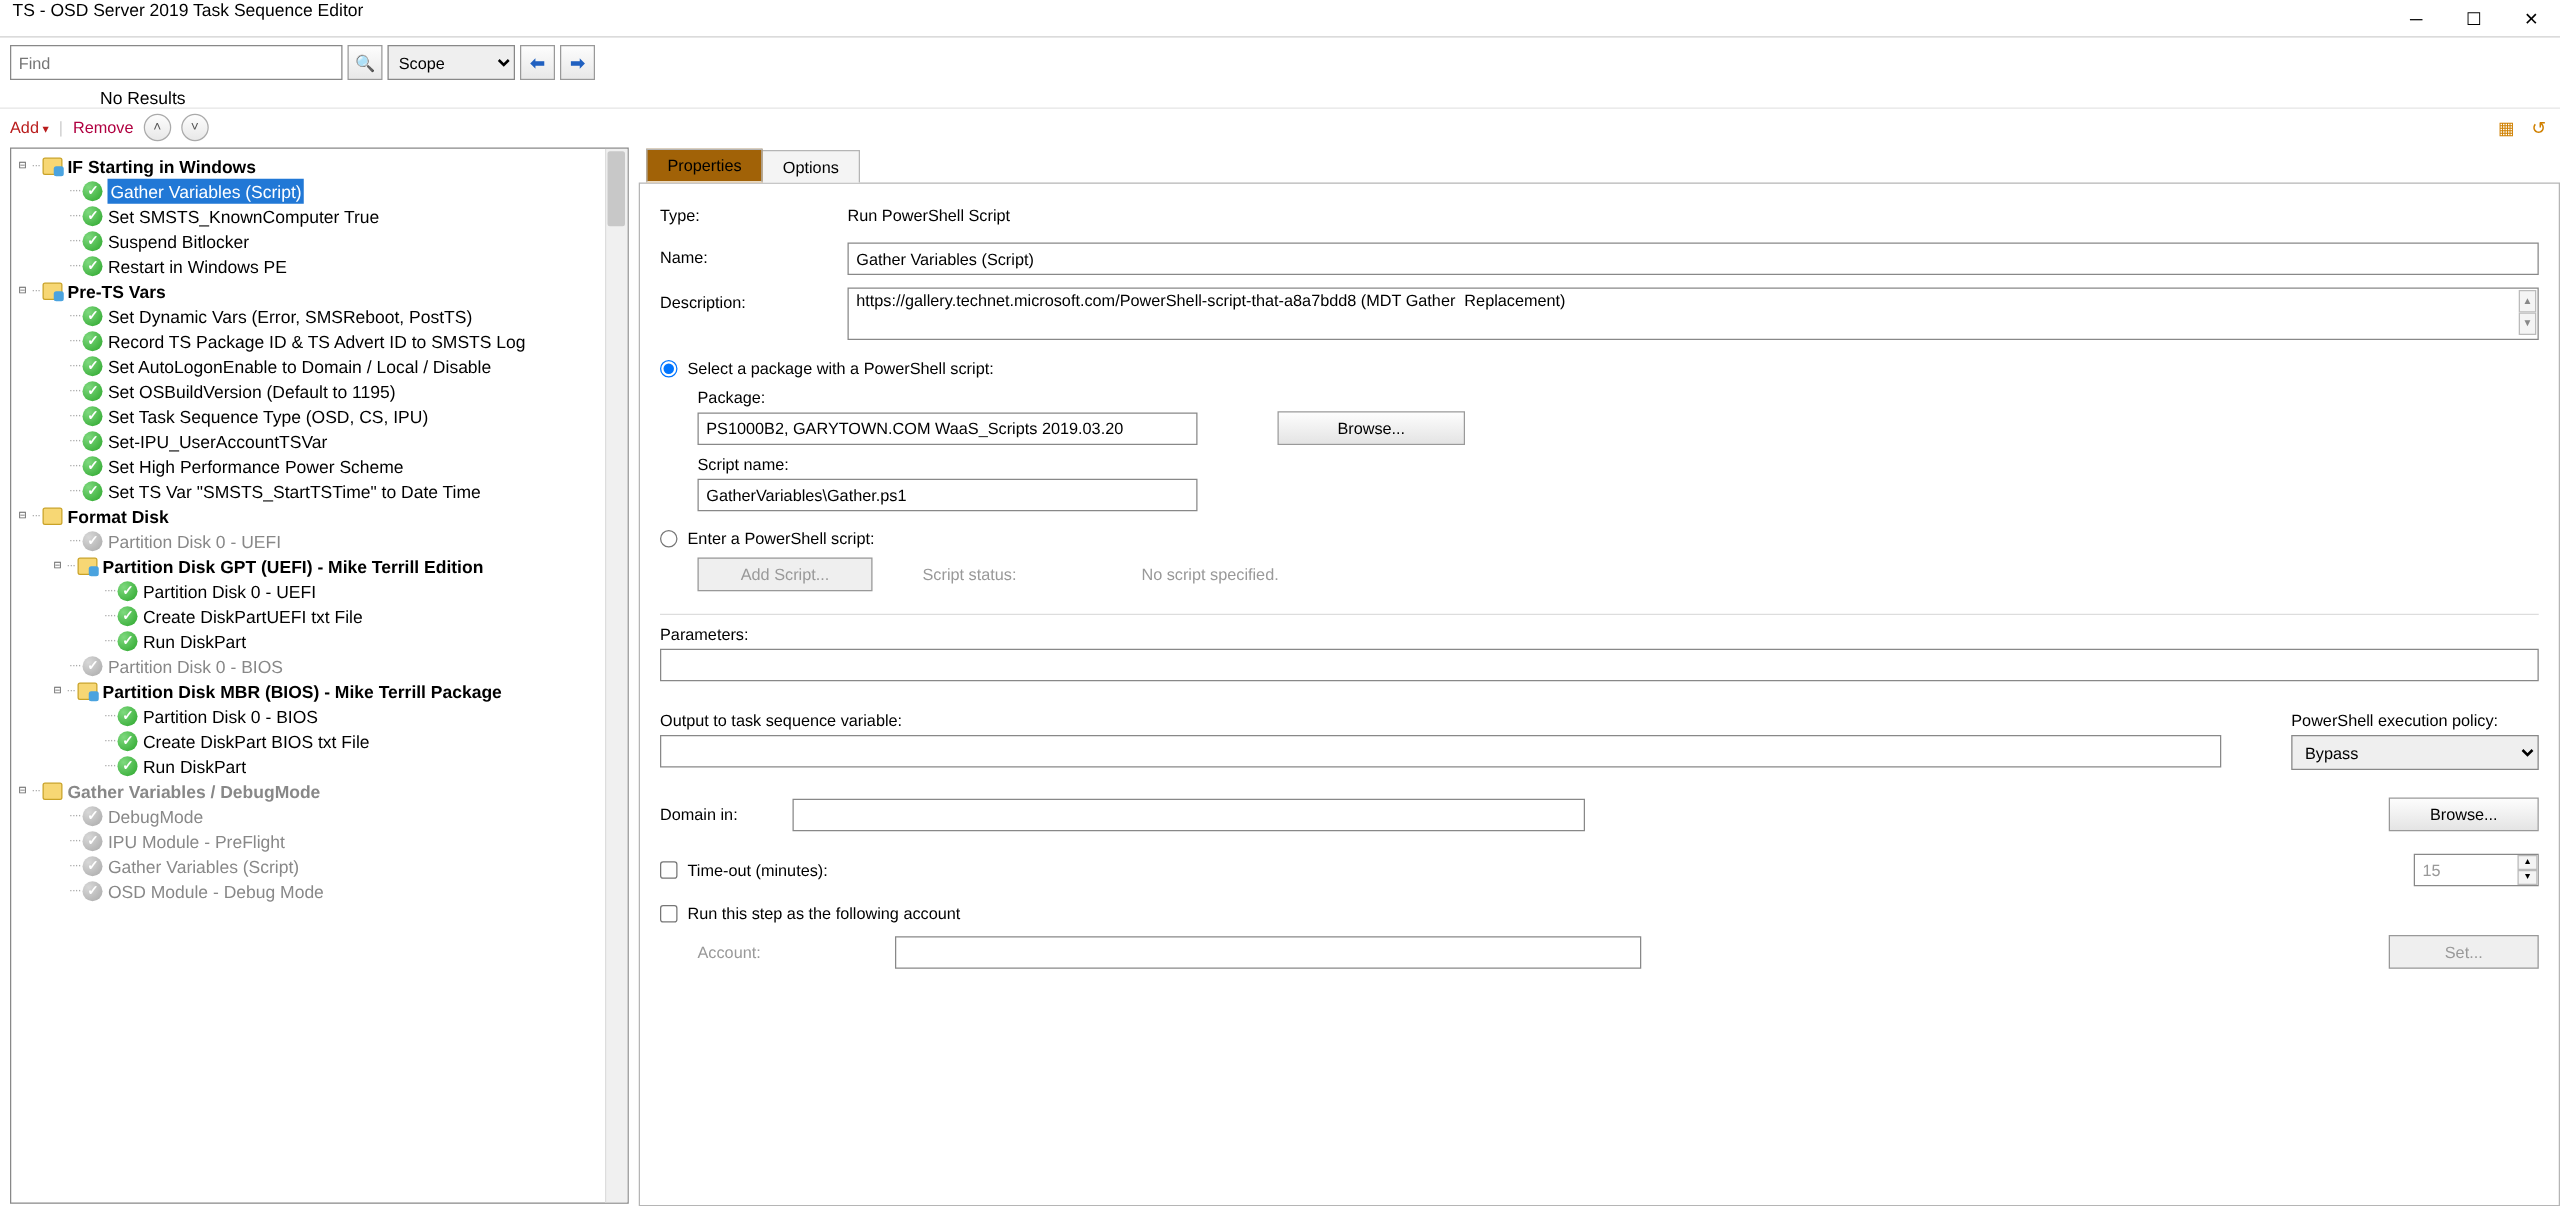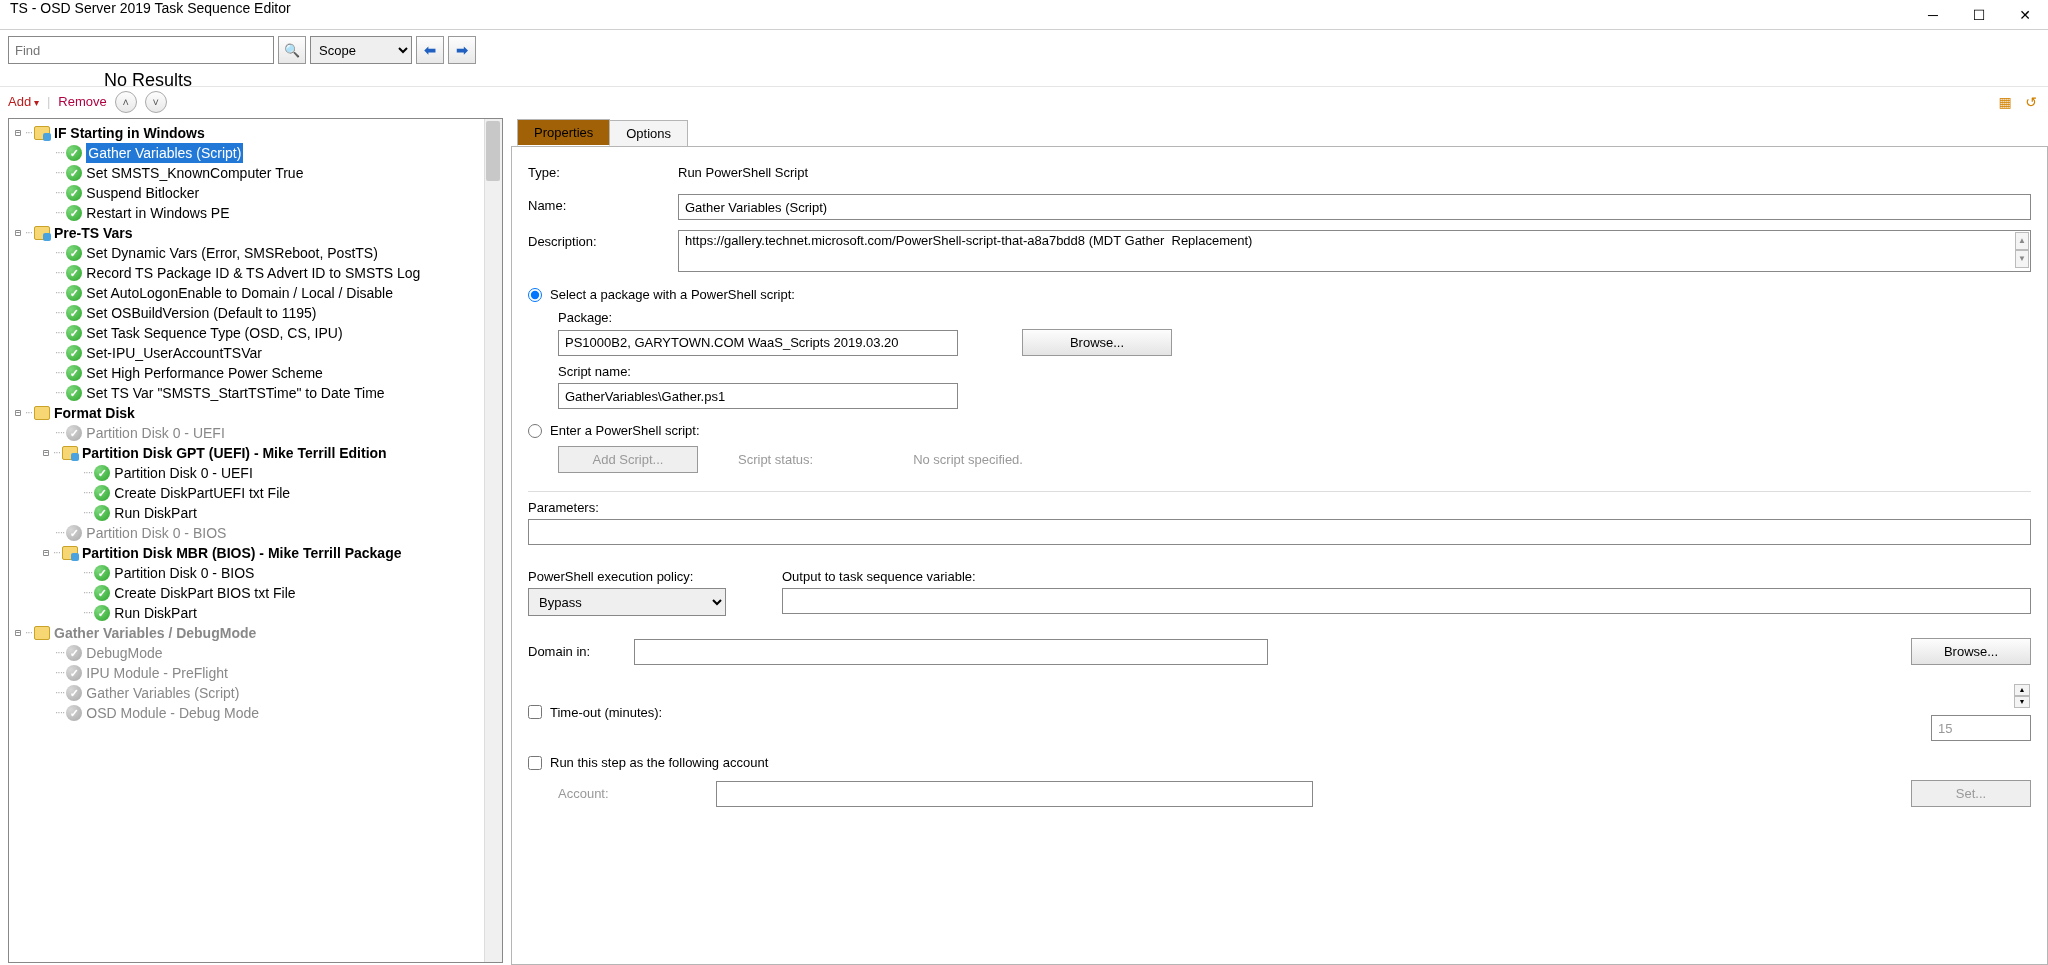--- a/index.html
+++ b/index.html
@@ -9,21 +9,21 @@
 .titlebar { height: 30px; display: flex; padding: 0 0 0 10px; border-bottom: 1px solid #d0d0d0; }
 .titlebar .title { flex: 1; font-size: 14px; }
 .titlebar .winbtn { width: 46px; height: 30px; display: flex; align-items: center; justify-content: center; font-size: 14px; }
 
 
 .toolbar { height: 56px; padding: 6px 8px; display: flex; align-items: flex-start; gap: 4px; }
 .searchbox { width: 266px; height: 28px; border: 1px solid #888; padding: 2px 6px; font-size: 13px; }
 .searchbtn { width: 28px; height: 28px; border: 1px solid #999; background: linear-gradient(#fdfdfd,#e8e8e8); display: flex; align-items: center; justify-content: center; }
 .scopesel { width: 102px; height: 28px; border: 1px solid #888; font-size: 13px; padding: 2px 4px; }
 .navbtn { width: 28px; height: 28px; border: 1px solid #999; background: linear-gradient(#fdfdfd,#e8e8e8); display: flex; align-items: center; justify-content: center; color: #2060c0; font-weight: bold; font-size: 14px; }
-.noresults { position: absolute; left: 80px; top: 70px; font-size: 18px; margin-left: 24px; }
+.noresults { position: absolute; left: 80px; top: 70px; font-size: 14px; }
 
 
 .actionbar { height: 30px; display: flex; align-items: center; padding: 0 8px; gap: 8px; border-top: 1px solid #e5e5e5; }
 .addbtn { color: #b91c1c; font-size: 13px; }
 .addbtn::after { content: " ▾"; font-size: 10px; }
 .sep { color: #ccc; }
 .removebtn { color: #b00040; font-size: 13px; }
 .circlebtn { width: 22px; height: 22px; border: 1px solid #aaa; border-radius: 50%; background: linear-gradient(#fdfdfd,#e8e8e8); display: flex; align-items: center; justify-content: center; font-size: 11px; color: #555; }
 .spacer { flex: 1; }
 .smicon { width: 18px; height: 18px; display: flex; align-items: center; justify-content: center; color: #d08000; font-size: 14px; }
@@ -63,21 +63,21 @@
 .txtarea-wrap .spin div { height: 18px; border: 1px solid #bbb; background: #f4f4f4; font-size: 8px; text-align: center; line-height: 16px; color: #888; }
 .radio-row { display: flex; align-items: center; gap: 8px; margin: 12px 0 8px 0; }
 .radio-row input[type=radio] { width: 14px; height: 14px; }
 .indent { margin-left: 30px; }
 .btn { height: 27px; border: 1px solid #999; background: linear-gradient(#fdfdfd,#e4e4e4); padding: 0 24px; font-size: 13px; }
 .btn.dis { color: #999; background: #efefef; }
 .inline { display: flex; align-items: center; gap: 28px; }
 .selectbox { height: 28px; border: 1px solid #888; padding: 2px 6px; font-size: 13px; width: 198px; }
 .chk-row { display: flex; align-items: center; gap: 8px; margin: 10px 0; }
 .chk-row input[type=checkbox] { width: 14px; height: 14px; }
-.numinput { width: 100px; height: 26px; border: 1px solid #888; padding: 2px 6px; font-size: 13px; margin-top: 32px; }
+.numinput { width: 100px; height: 26px; border: 1px solid #888; padding: 2px 6px; font-size: 13px; }
 .spinwrap { position: relative; width: 100px; }
 .spinwrap .spinbtns { position: absolute; right: 1px; top: 1px; width: 16px; display: flex; flex-direction: column; }
 .spinwrap .spinbtns div { height: 12px; border: 1px solid #bbb; background: #f4f4f4; font-size: 7px; text-align: center; line-height: 10px; }
 .section-lbl { font-size: 13px; margin: 8px 0 4px 0; }
 .dimtext { color: #999; }
 </style>
 </head>
 <body>
 
 <div class="titlebar">
@@ -343,29 +343,29 @@
         <span class="dimtext">Script status:</span>
         <span class="dimtext" style="margin-left:60px">No script specified.</span>
       </div>
 
       <div style="border-top:1px solid #ddd; margin:6px 0"></div>
 
       <div class="section-lbl">Parameters:</div>
       <input class="txtinput" value="" style="">
 
       <div class="inline" style="margin-top:16px; gap:56px; align-items:flex-start">
+        <div style="flex:1">
+          <div class="section-lbl">Output to task sequence variable:</div>
+          <input class="txtinput" value="" style="">
+        </div>
         <div style="width:198px">
           <div class="section-lbl">PowerShell execution policy:</div>
           <select class="selectbox">
             <option>Bypass</option>
           </select>
-        </div>
-        <div style="flex:1">
-          <div class="section-lbl">Output to task sequence variable:</div>
-          <input class="txtinput" value="" style="">
         </div>
       </div>
 
       <div class="inline" style="margin-top:22px; gap:12px">
         <span style="width:94px">Domain in:</span>
         <input class="txtinput" style="flex: 1 1 0%; max-width: 780px;" value="">
         <div style="flex:1"></div>
         <button class="btn" style="width:120px">Browse...</button>
       </div>
 

